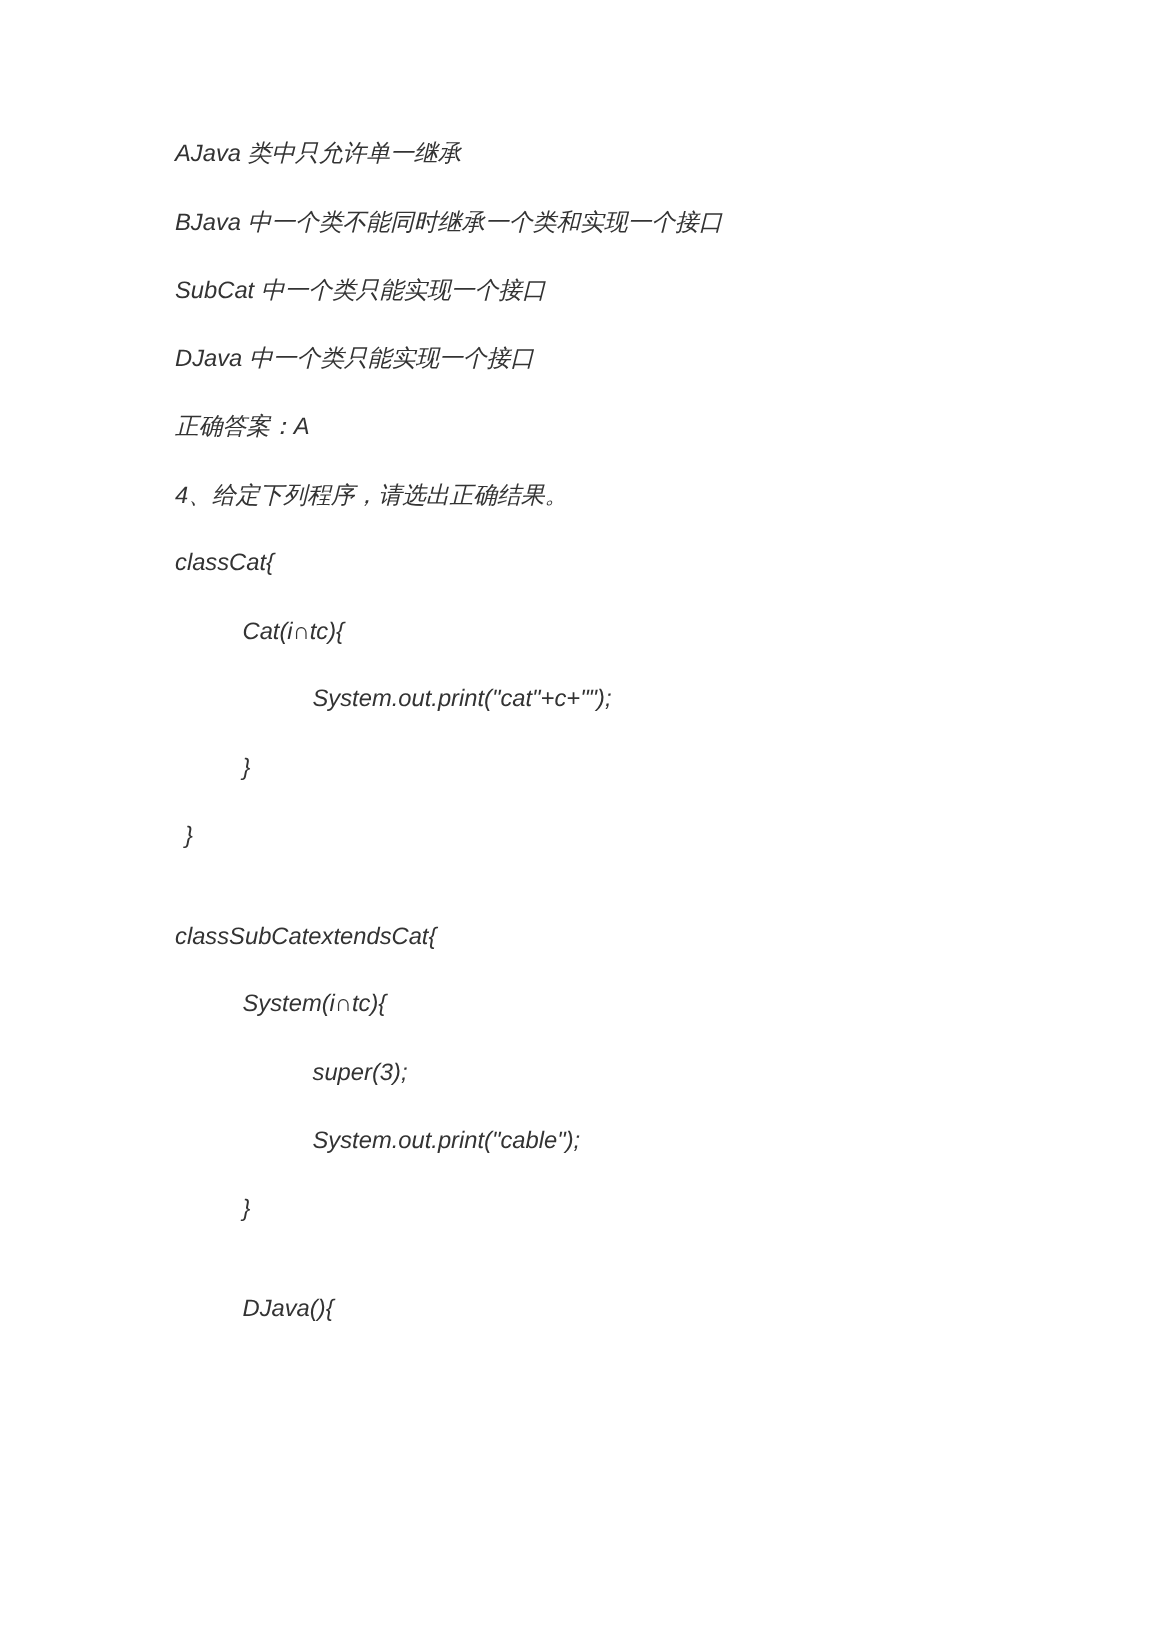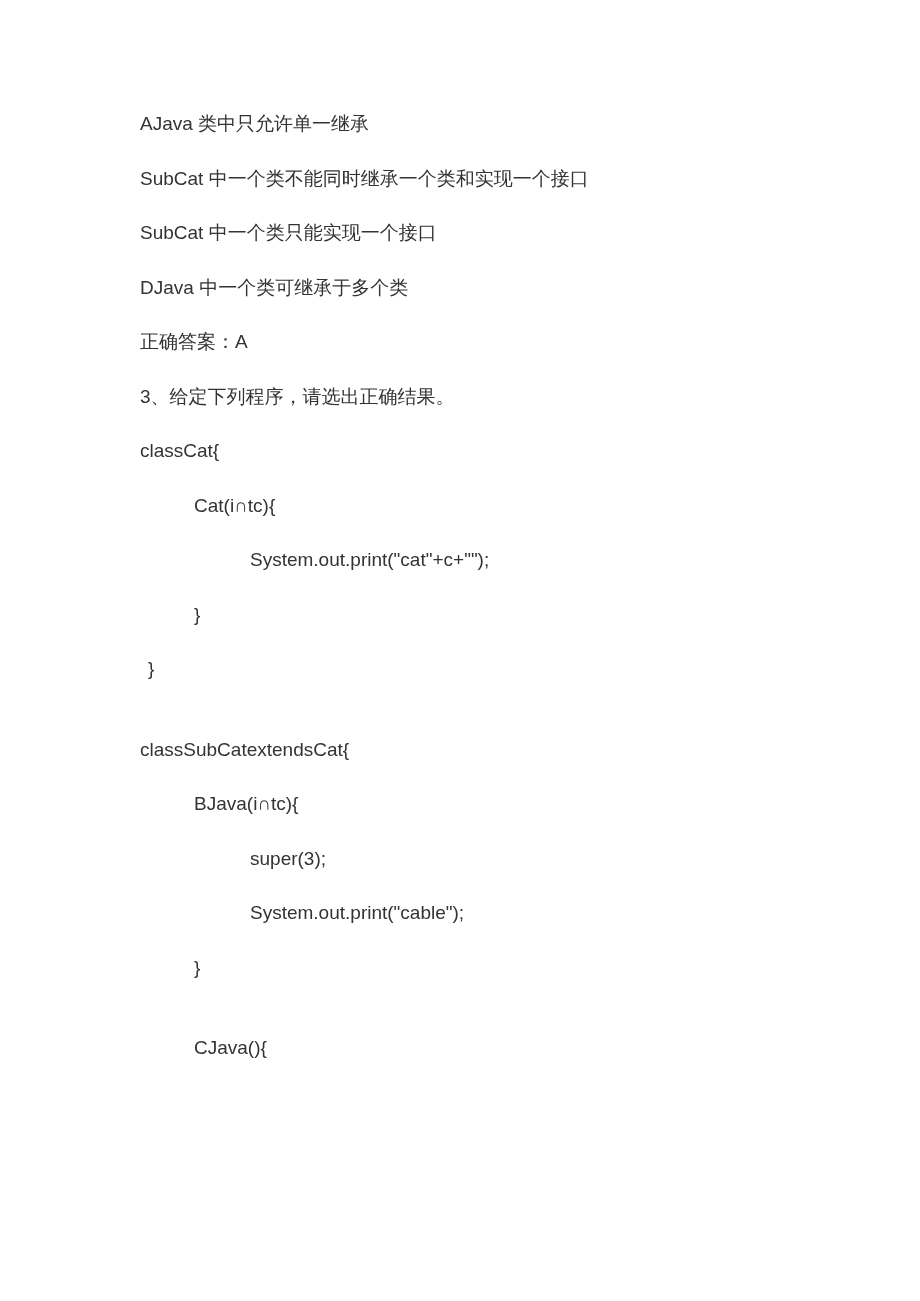--- a/index.html
+++ b/index.html
@@ -12,46 +12,47 @@
       height: 1301px;
       background: #ffffff;
       font-family: "Microsoft YaHei", "SimSun", Arial, sans-serif;
       color: #333333;
       padding: 110px 140px 60px 140px;
       font-size: 19px;
       line-height: 1.5;
     }
     .line {
       margin-bottom: 26px;
+      font-style: italic;
     }
     .indent1 {
       padding-left: 54px;
     }
     .indent2 {
       padding-left: 110px;
     }
     .indent0 {
       padding-left: 8px;
     }
     .gap {
       margin-bottom: 52px;
     }
   </style>
 </head>
 <body>
 
 <div class="line">AJava 类中只允许单一继承</div>
-<div class="line">SubCat 中一个类不能同时继承一个类和实现一个接口</div>
+<div class="line">BJava 中一个类不能同时继承一个类和实现一个接口</div>
 <div class="line">SubCat 中一个类只能实现一个接口</div>
-<div class="line">DJava 中一个类可继承于多个类</div>
+<div class="line">DJava 中一个类只能实现一个接口</div>
 <div class="line">正确答案：A</div>
-<div class="line">3、给定下列程序，请选出正确结果。</div>
+<div class="line">4、给定下列程序，请选出正确结果。</div>
 <div class="line">classCat{</div>
 <div class="line indent1">Cat(i∩tc){</div>
 <div class="line indent2">System.out.print("cat"+c+"");</div>
 <div class="line indent1">}</div>
 <div class="line indent0 gap">}</div>
 <div class="line">classSubCatextendsCat{</div>
-<div class="line indent1">BJava(i∩tc){</div>
+<div class="line indent1">System(i∩tc){</div>
 <div class="line indent2">super(3);</div>
 <div class="line indent2">System.out.print("cable");</div>
 <div class="line indent1 gap">}</div>
-<div class="line indent1">CJava(){</div>
+<div class="line indent1">DJava(){</div>
 
 </body></html>

